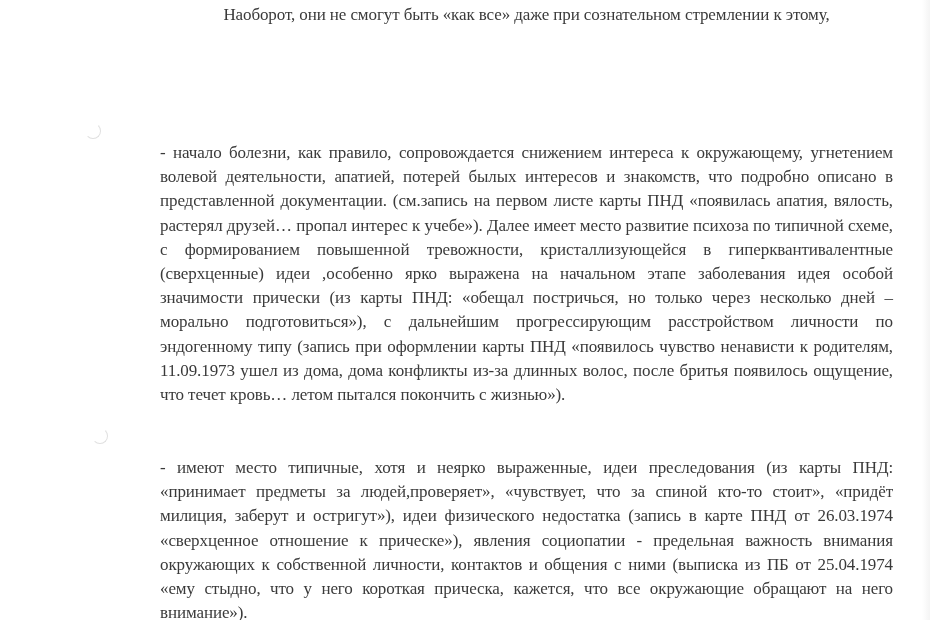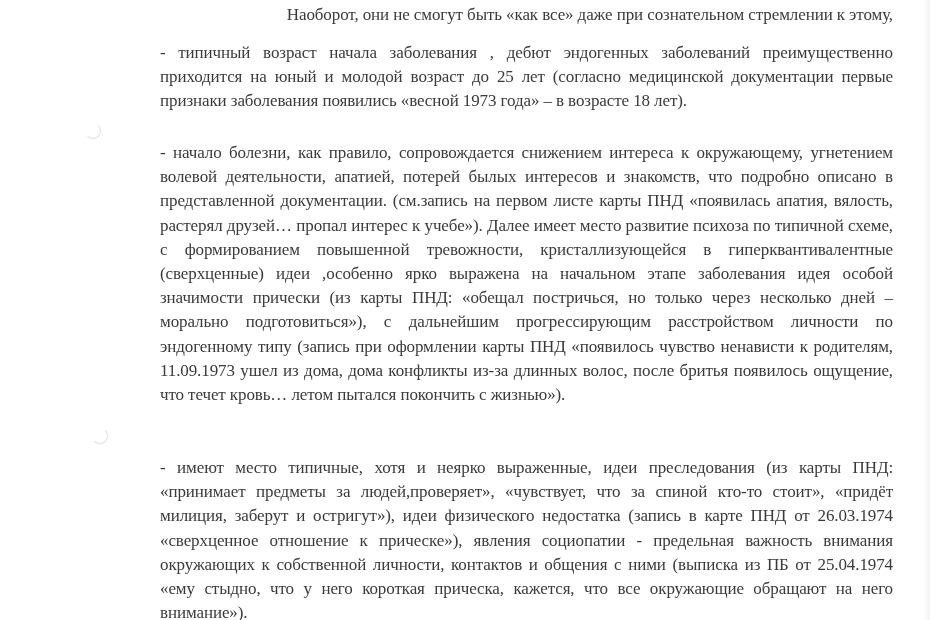--- a/index.html
+++ b/index.html
@@ -36,19 +36,18 @@
       background: linear-gradient(to right, #ffffff, #f4f4f4);
     }
   </style>
 </head>
 <body>
 
 <div class="page">
   <div class="hole hole1"></div>
   <div class="hole hole2"></div>
 
-  <p class="text para p0" style="text-align:right;">Наоборот, они не смогут быть «как все» даже при сознательном стремлении к этому,</p>
-  <p class="text para p1">- типичный возраст начала заболевания , дебют эндогенных заболеваний преимущественно приходится на юный и молодой возраст до 25 лет (согласно медицинской документации первые признаки заболевания появились «весной 1973 года» – в возрасте 18 лет).</p>
+  <p class="text para p0" style="text-align:center;">Наоборот, они не смогут быть «как все» даже при сознательном стремлении к этому,</p>
   <p class="text para p2">- начало болезни, как правило, сопровождается снижением интереса к окружающему, угнетением волевой деятельности, апатией, потерей былых интересов и знакомств, что подробно описано в представленной документации. (см.запись на первом листе карты ПНД «появилась апатия, вялость, растерял друзей… пропал интерес к учебе»). Далее имеет место развитие психоза по типичной схеме, с формированием повышенной тревожности, кристаллизующейся в гиперквантивалентные (сверхценные) идеи ,особенно ярко выражена на начальном этапе заболевания идея особой значимости прически (из карты ПНД: «обещал постричься, но только через несколько дней – морально подготовиться»), с дальнейшим прогрессирующим расстройством личности по эндогенному типу (запись при оформлении карты ПНД «появилось чувство ненависти к родителям, 11.09.1973 ушел из дома, дома конфликты из-за длинных волос, после бритья появилось ощущение, что течет кровь… летом пытался покончить с жизнью»).</p>
   <p class="text para p3">- имеют место типичные, хотя и неярко выраженные, идеи преследования (из карты ПНД: «принимает предметы за людей,проверяет», «чувствует, что за спиной кто-то стоит», «придёт милиция, заберут и остригут»), идеи физического недостатка (запись в карте ПНД от 26.03.1974 «сверхценное отношение к прическе»), явления социопатии - предельная важность внимания окружающих к собственной личности, контактов и общения с ними (выписка из ПБ от 25.04.1974 «ему стыдно, что у него короткая прическа, кажется, что все окружающие обращают на него внимание»).</p>
 
   <div class="edge"></div>
 </div>
 
 </body></html>

